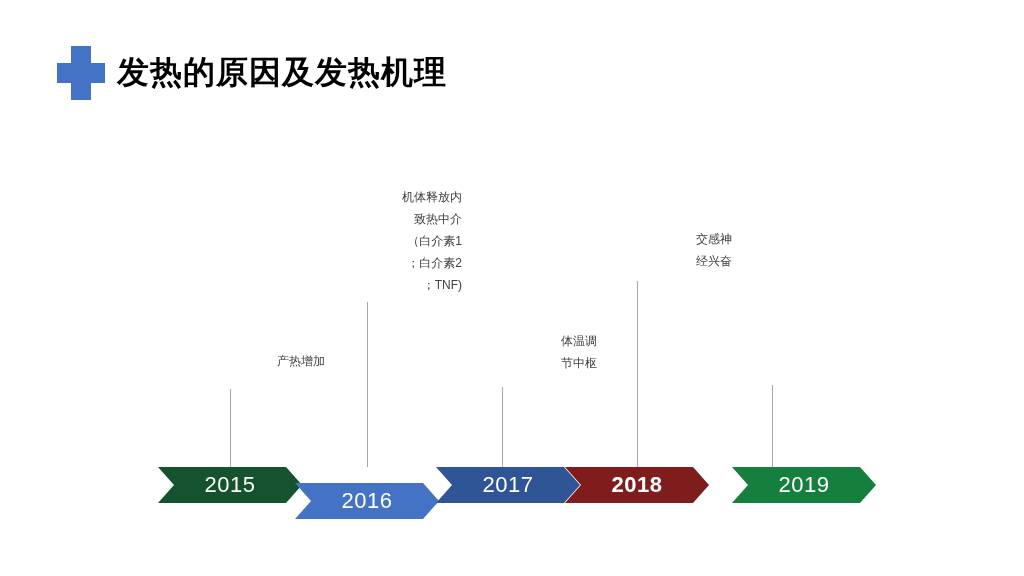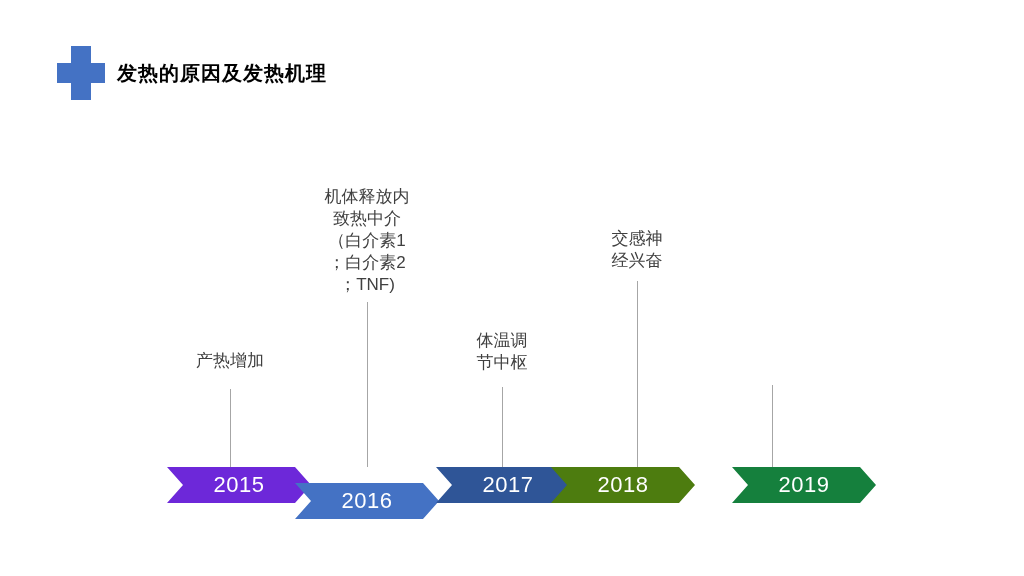--- a/index.html
+++ b/index.html
@@ -11,31 +11,31 @@
     overflow:hidden;
   }
   .slide{position:absolute;inset:0;width:1024px;height:576px;background:#ffffff;}
 
   
   .title-row{position:absolute;left:57px;top:44px;height:58px;display:flex;align-items:center;}
   .plus-icon{position:relative;width:48px;height:54px;margin-right:12px;flex:0 0 auto;}
   .plus-icon .v-bar{position:absolute;left:14px;top:0;width:20px;height:54px;background:#4472C4;}
   .plus-icon .h-bar{position:absolute;left:0;top:17px;width:48px;height:20px;background:#4472C4;}
   .slide-title{
-    font-size:20px;font-weight:bold;color:#000000;line-height:1.1;
+    font-size:32px;font-weight:bold;color:#000000;line-height:1.1;
     letter-spacing:1px;white-space:nowrap;
   }
 
   
   .milestone-label{
     position:absolute;
     width:190px;
     transform:translateX(-95px);
-    text-align:center;
-    font-size:17px;
+    text-align:right;
+    font-size:12px;
     line-height:22px;
     color:#404040;
     white-space:pre-line;
   }
   .connector-line{
     position:absolute;
     width:1px;
     background:#A6A6A6;
   }
 
@@ -79,29 +79,29 @@
   <div class="milestone-label" style="left:502px;top:330px;">体温调
 节中枢</div>
   <div class="connector-line" style="left:502px;top:387px;height:80px;"></div>
 
   <div class="milestone-label" style="left:637px;top:228px;">交感神
 经兴奋</div>
   <div class="connector-line" style="left:637px;top:281px;height:186px;"></div>
 
   <div class="connector-line" style="left:772px;top:385px;height:82px;"></div>
 
-  <div class="chevron" style="left: 167px; background: #6d28d9;">
+  <div class="chevron" style="left: 158px; background: #14532d;">
     <span class="year">2015</span>
   </div>
   <div class="chevron" style="left: 295px; background: rgb(68, 114, 196); margin-top: 16px;">
     <span class="year">2016</span>
   </div>
   <div class="chevron" style="left: 436px; background: rgb(47, 85, 151);">
     <span class="year">2017</span>
   </div>
-  <div class="chevron" style="left: 551px; background: #4d7c0f;">
+  <div class="chevron" style="left: 565px; background: #7f1d1d; font-weight: bold;">
     <span class="year">2018</span>
   </div>
   <div class="chevron" style="left: 732px; background: #15803d;">
     <span class="year">2019</span>
   </div>
 
 </div>
 
 </body></html>

